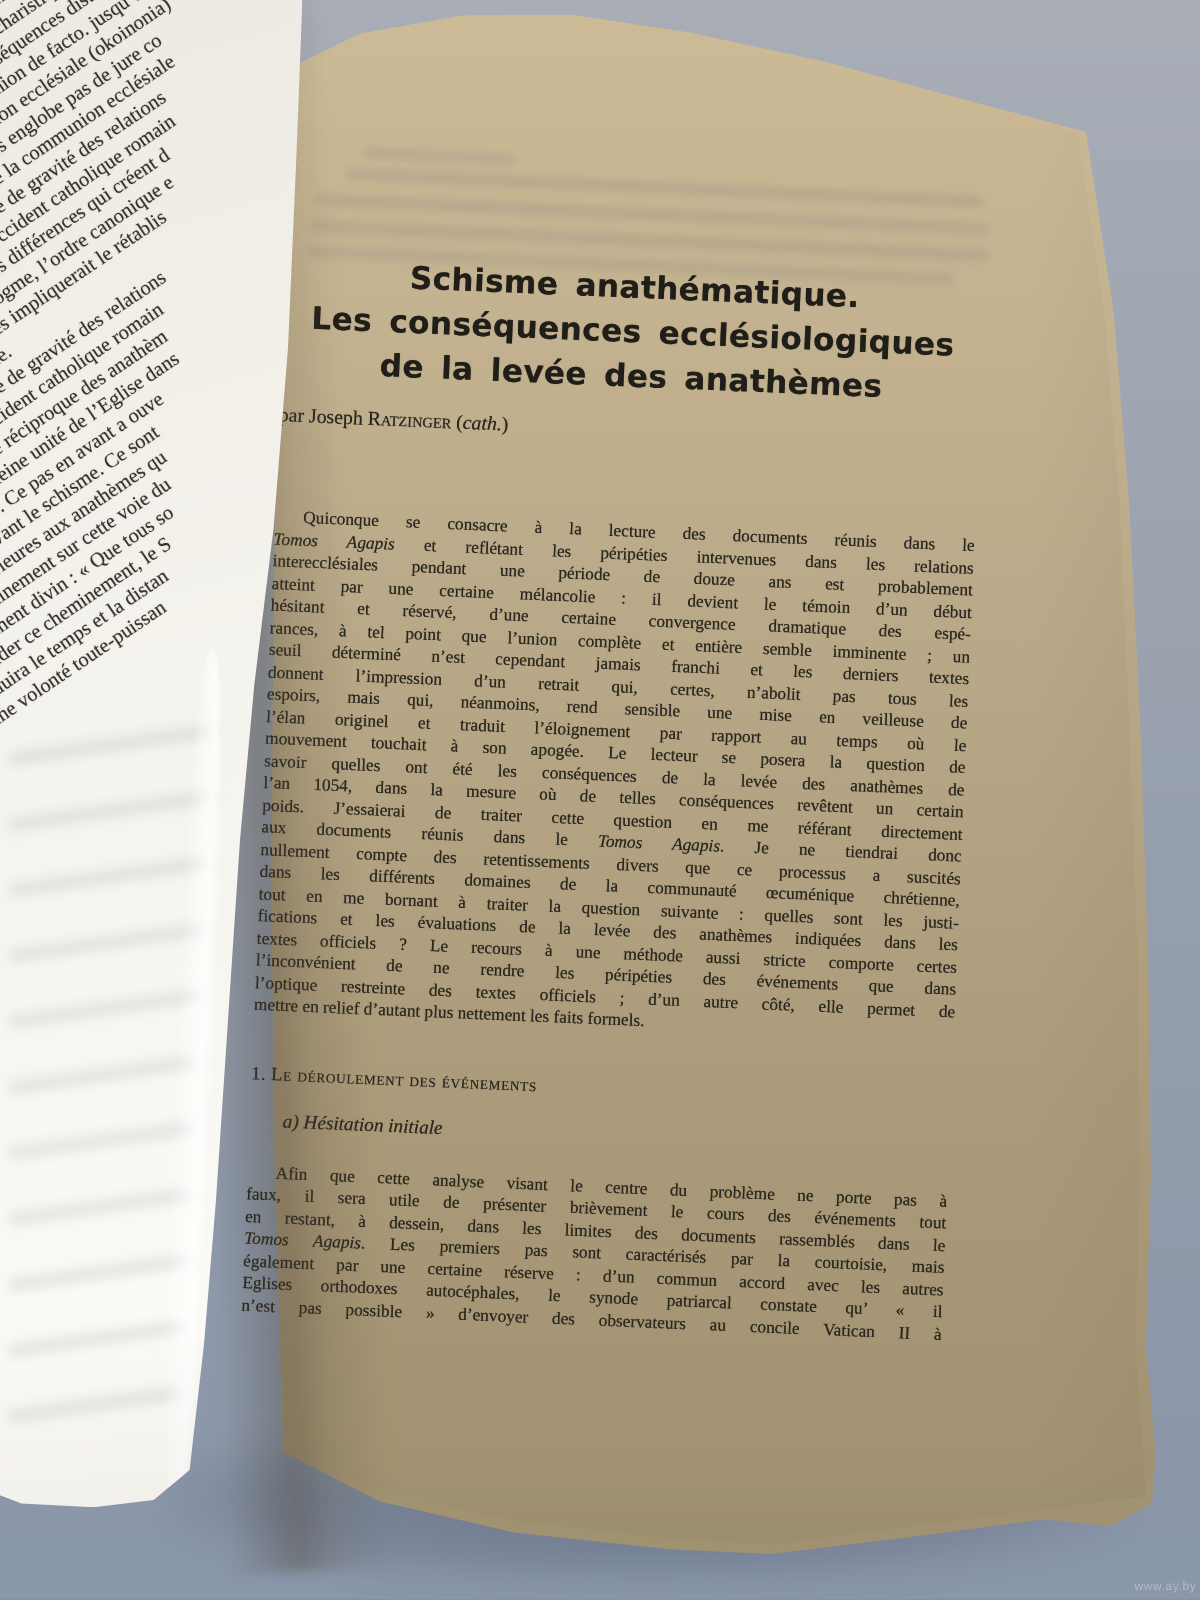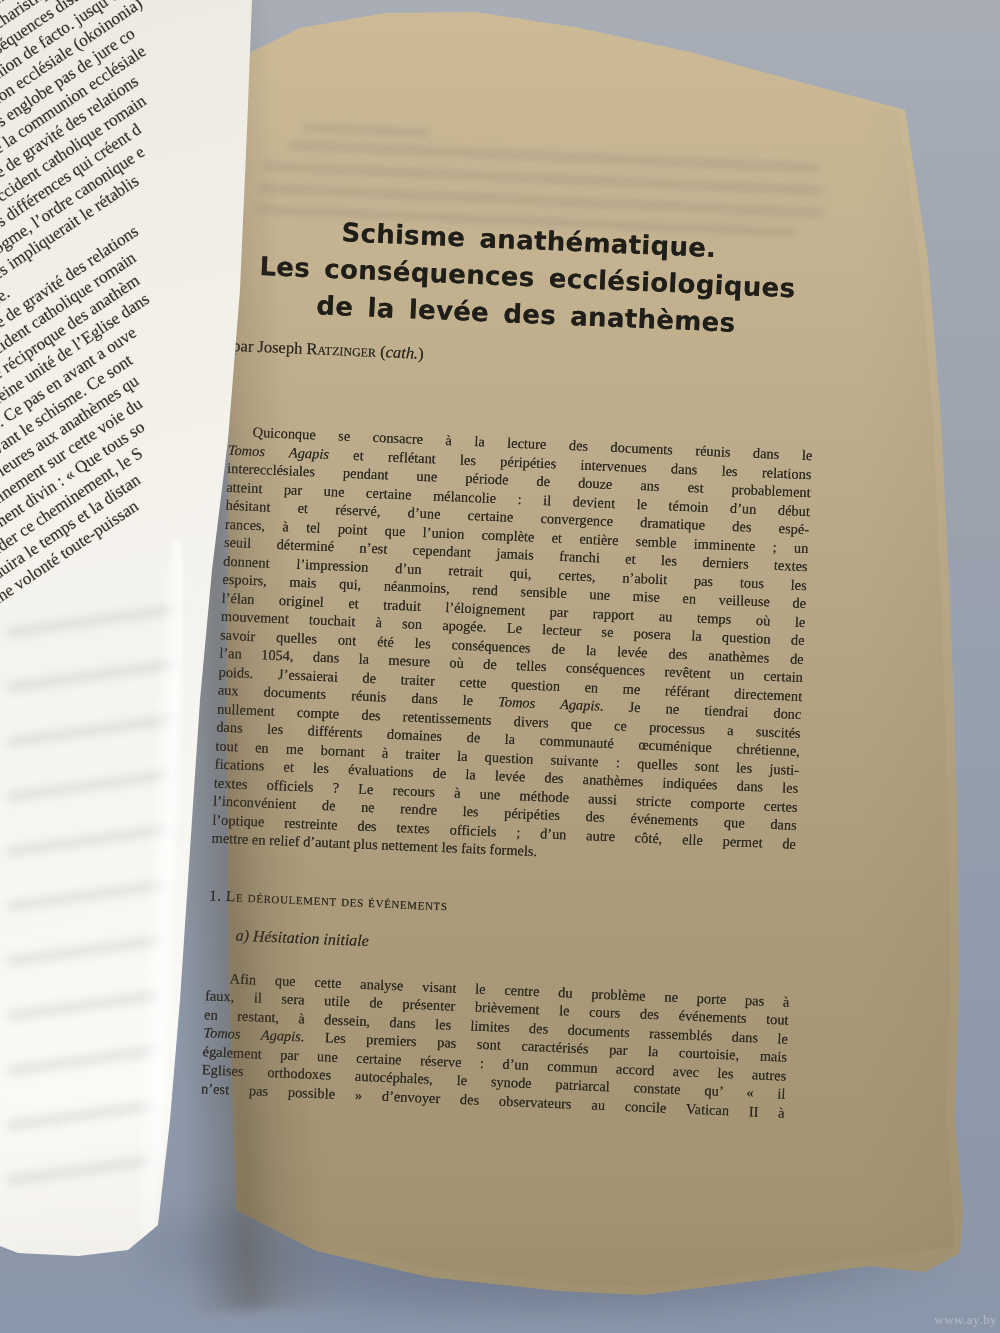--- a/index.html
+++ b/index.html
@@ -88,22 +88,22 @@
     position:absolute; left:146px; top:540px; width:30px; height:720px; border-radius:45%;
     background:linear-gradient(90deg, rgba(255,255,255,0) 0%, rgba(255,255,255,.85) 70%, rgba(255,255,255,.2) 100%);
     transform:rotate(2.5deg); filter:blur(1.5px);
   }
   .curl-shading{
     position:absolute; inset:0; pointer-events:none;
     background:linear-gradient(103deg, rgba(0,0,0,0) 52%, rgba(128,120,102,.16) 72%, rgba(96,88,70,.32) 90%, rgba(82,75,60,.40) 100%),
                linear-gradient(0deg, rgba(140,135,120,.10) 0%, rgba(0,0,0,0) 18%);
   }
   .watermark{
-    position:absolute; right:3px; bottom:5px; font-family:Liberation Serif, serif;
-    font-size:13px; letter-spacing:.5px; color:rgba(190,197,207,.78);
+    position:absolute; right:3px; bottom:5px; font-family:Liberation Sans, sans-serif;
+    font-size:10px; letter-spacing:.5px; color:rgba(190,197,207,.78);
   }
 </style>
 </head>
 <body>
 
 <div id="canvas">
 
   <div class="book-shadow"></div>
 
   <div class="block-edge"></div>

